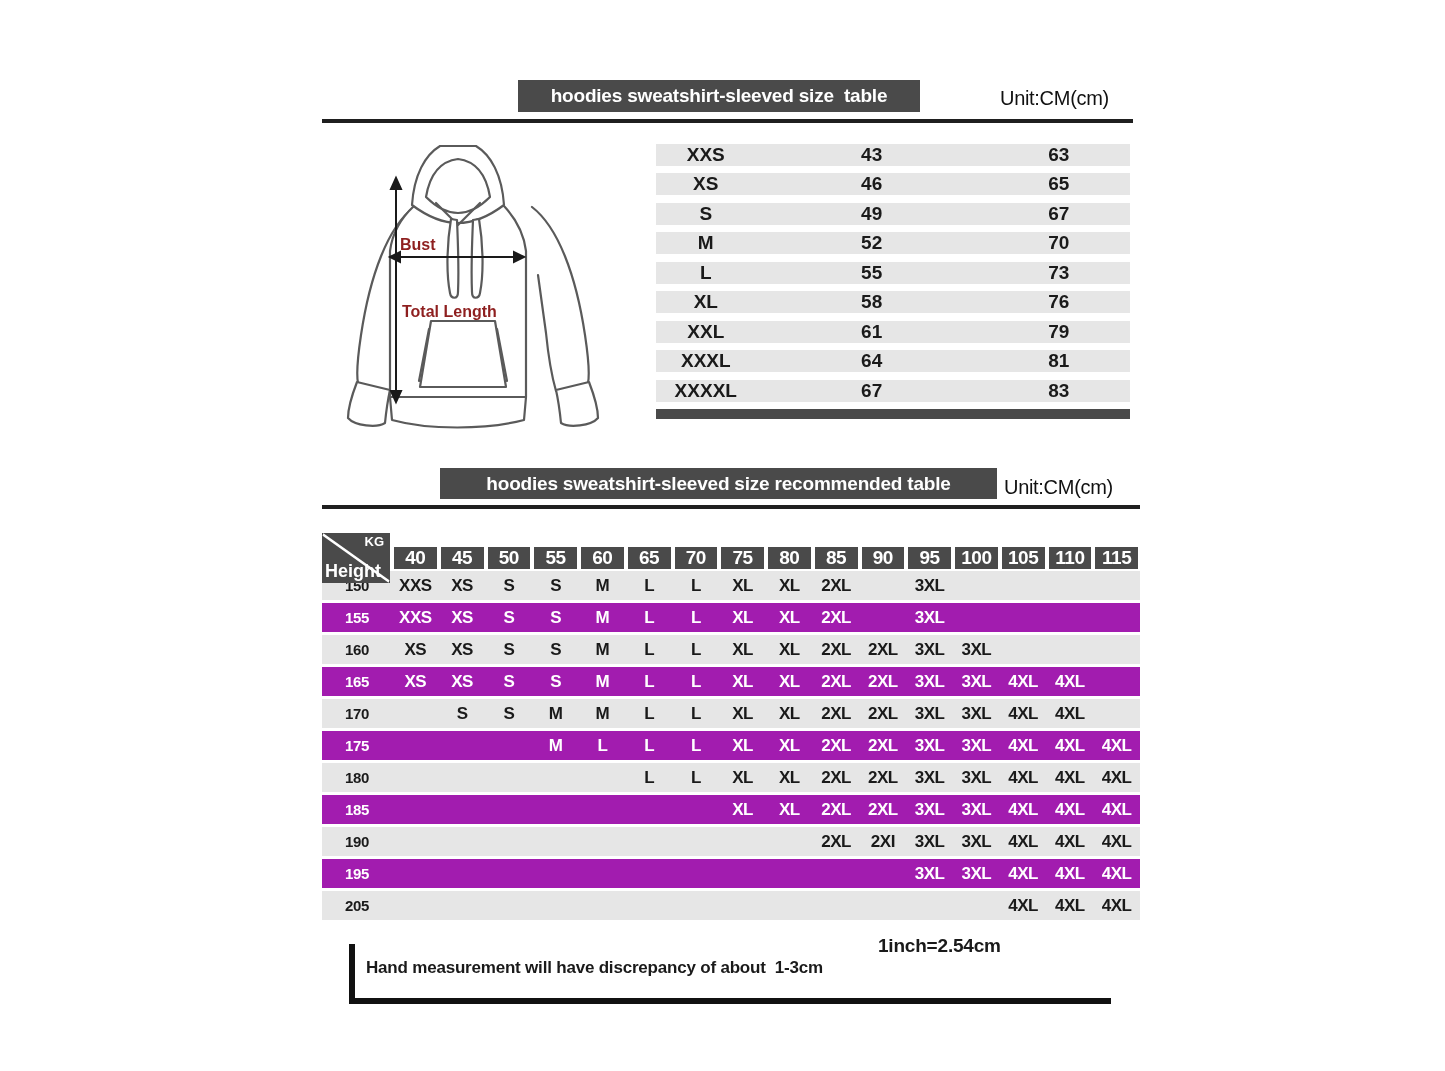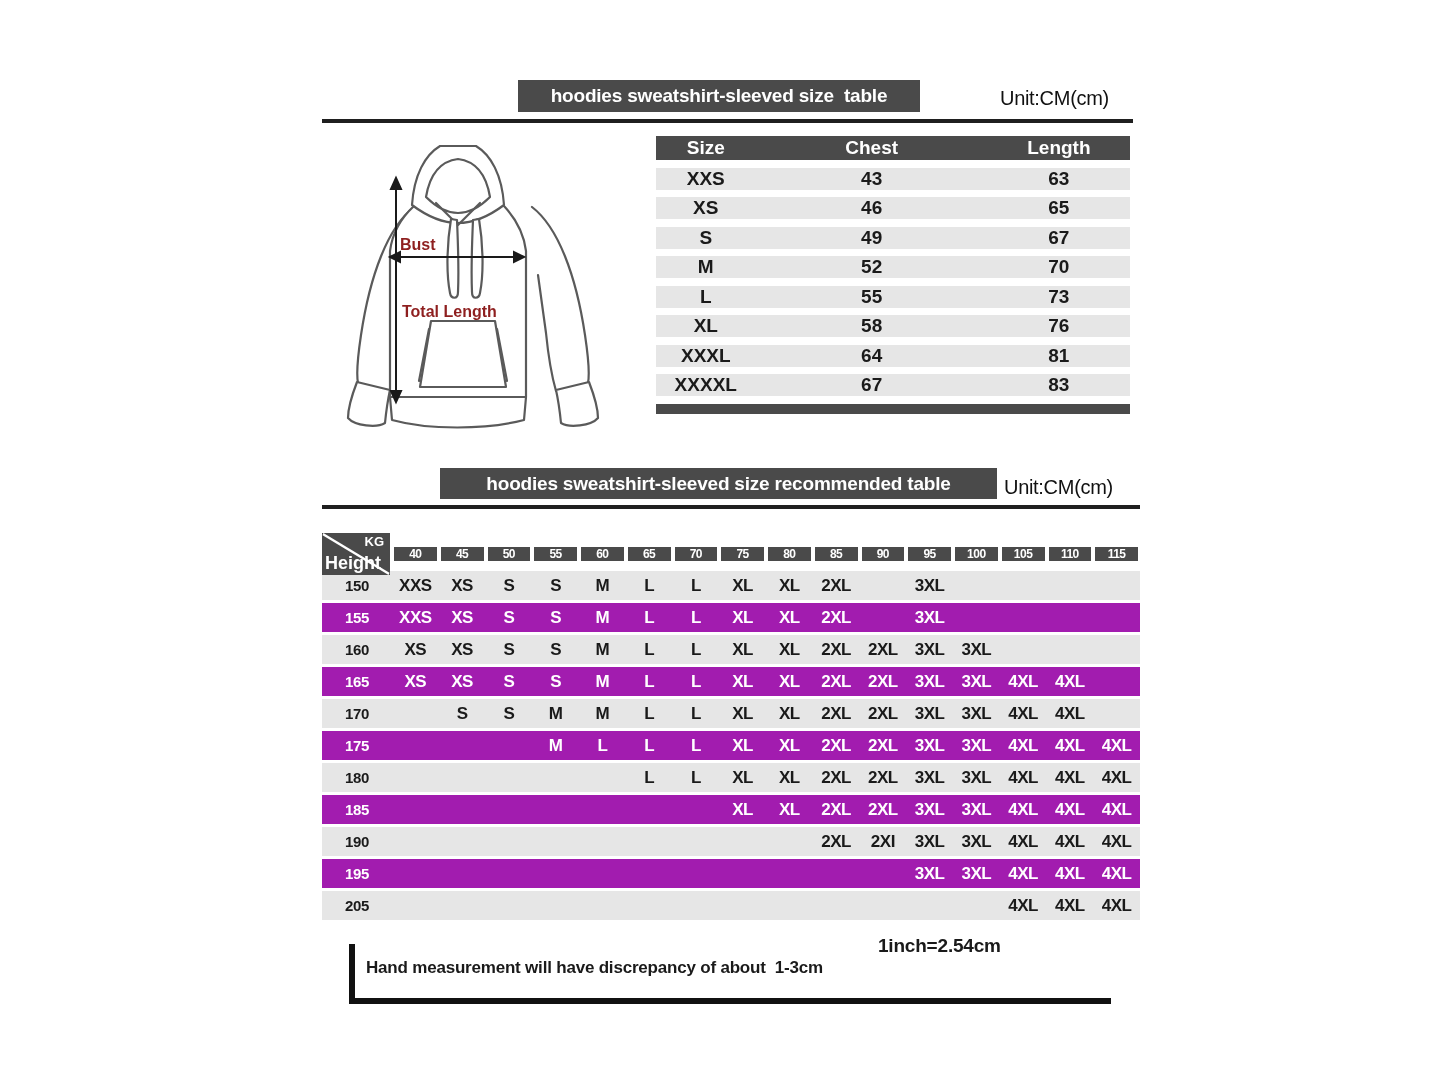--- a/index.html
+++ b/index.html
@@ -33,21 +33,21 @@
     grid-template-columns:21% 49% 30%;align-items:center;font-weight:bold;font-size:19px;
   }
   .st-cell{text-align:center;}
   .st-bottom{background:#4a4a4a;height:10px;margin-top:7.5px;}
   
   .matrix{left:322px;top:533px;width:818px;}
   .mx-grid{display:grid;grid-template-columns:70px repeat(16,1fr);}
   .mx-header{height:35px;}
   .mx-hcell{
     background:#4a4a4a;color:#fff;margin:14px 2px;display:flex;align-items:center;justify-content:center;
-    font-weight:bold;font-size:12px;letter-spacing:-0.5px;
+    font-weight:bold;font-size:19px;letter-spacing:-0.5px;
   }
   .mx-corner{position:relative;background:#4a4a4a;margin-right:2px;}
   .corner-diag{position:absolute;left:0;top:0;width:100%;height:100%;}
   .mx-corner .ck{position:absolute;top:1px;right:6px;color:#fff;font-weight:bold;font-size:13px;}
   .mx-corner .ch{position:absolute;bottom:1px;left:3px;color:#fff;font-weight:bold;font-size:18px;}
   .mx-row{height:29px;margin-top:3px;align-items:center;font-weight:bold;font-size:17px;letter-spacing:-0.4px;}
   .mx-row.light{background:#e6e6e6;color:#1a1a1a;}
   .mx-row.dark{background:#a21caf;color:#fff;}
   .mx-label{text-align:center;font-size:15px;}
   .mx-cell{text-align:center;white-space:nowrap;}
@@ -102,25 +102,20 @@
     <g stroke="#1a1a1a" stroke-width="2" fill="#1a1a1a">
       <line x1="70" y1="124" x2="190" y2="124"></line>
       <path d="M62 124 L72 119 L72 129 Z"></path>
       <path d="M196 124 L186 119 L186 129 Z"></path>
     </g>
     <text x="72" y="117" fill="#8e1f1f" font-family="Liberation Sans, sans-serif" font-weight="bold" font-size="16">Bust</text>
     <text x="74" y="184" fill="#8e1f1f" font-family="Liberation Sans, sans-serif" font-weight="bold" font-size="16">Total Length</text>
   </svg>
 
   <div class="abs size-table">
-    <div class="st-head">
-      <div>Size</div>
-      <div>Chest</div>
-      <div>Length</div>
-    </div>
     <div id="size-rows">
         <div class="st-row">
           <div class="st-cell">XXS</div>
           <div class="st-cell">43</div>
           <div class="st-cell">63</div>
         </div>
         <div class="st-row">
           <div class="st-cell">XS</div>
           <div class="st-cell">46</div>
           <div class="st-cell">65</div>
@@ -137,20 +132,25 @@
         </div>
         <div class="st-row">
           <div class="st-cell">L</div>
           <div class="st-cell">55</div>
           <div class="st-cell">73</div>
         </div>
         <div class="st-row">
           <div class="st-cell">XL</div>
           <div class="st-cell">58</div>
           <div class="st-cell">76</div>
+        </div>
+        <div class="st-row">
+          <div class="st-cell">XXL</div>
+          <div class="st-cell">61</div>
+          <div class="st-cell">79</div>
         </div>
         <div class="st-row">
           <div class="st-cell">XXXL</div>
           <div class="st-cell">64</div>
           <div class="st-cell">81</div>
         </div>
         <div class="st-row">
           <div class="st-cell">XXXXL</div>
           <div class="st-cell">67</div>
           <div class="st-cell">83</div>

